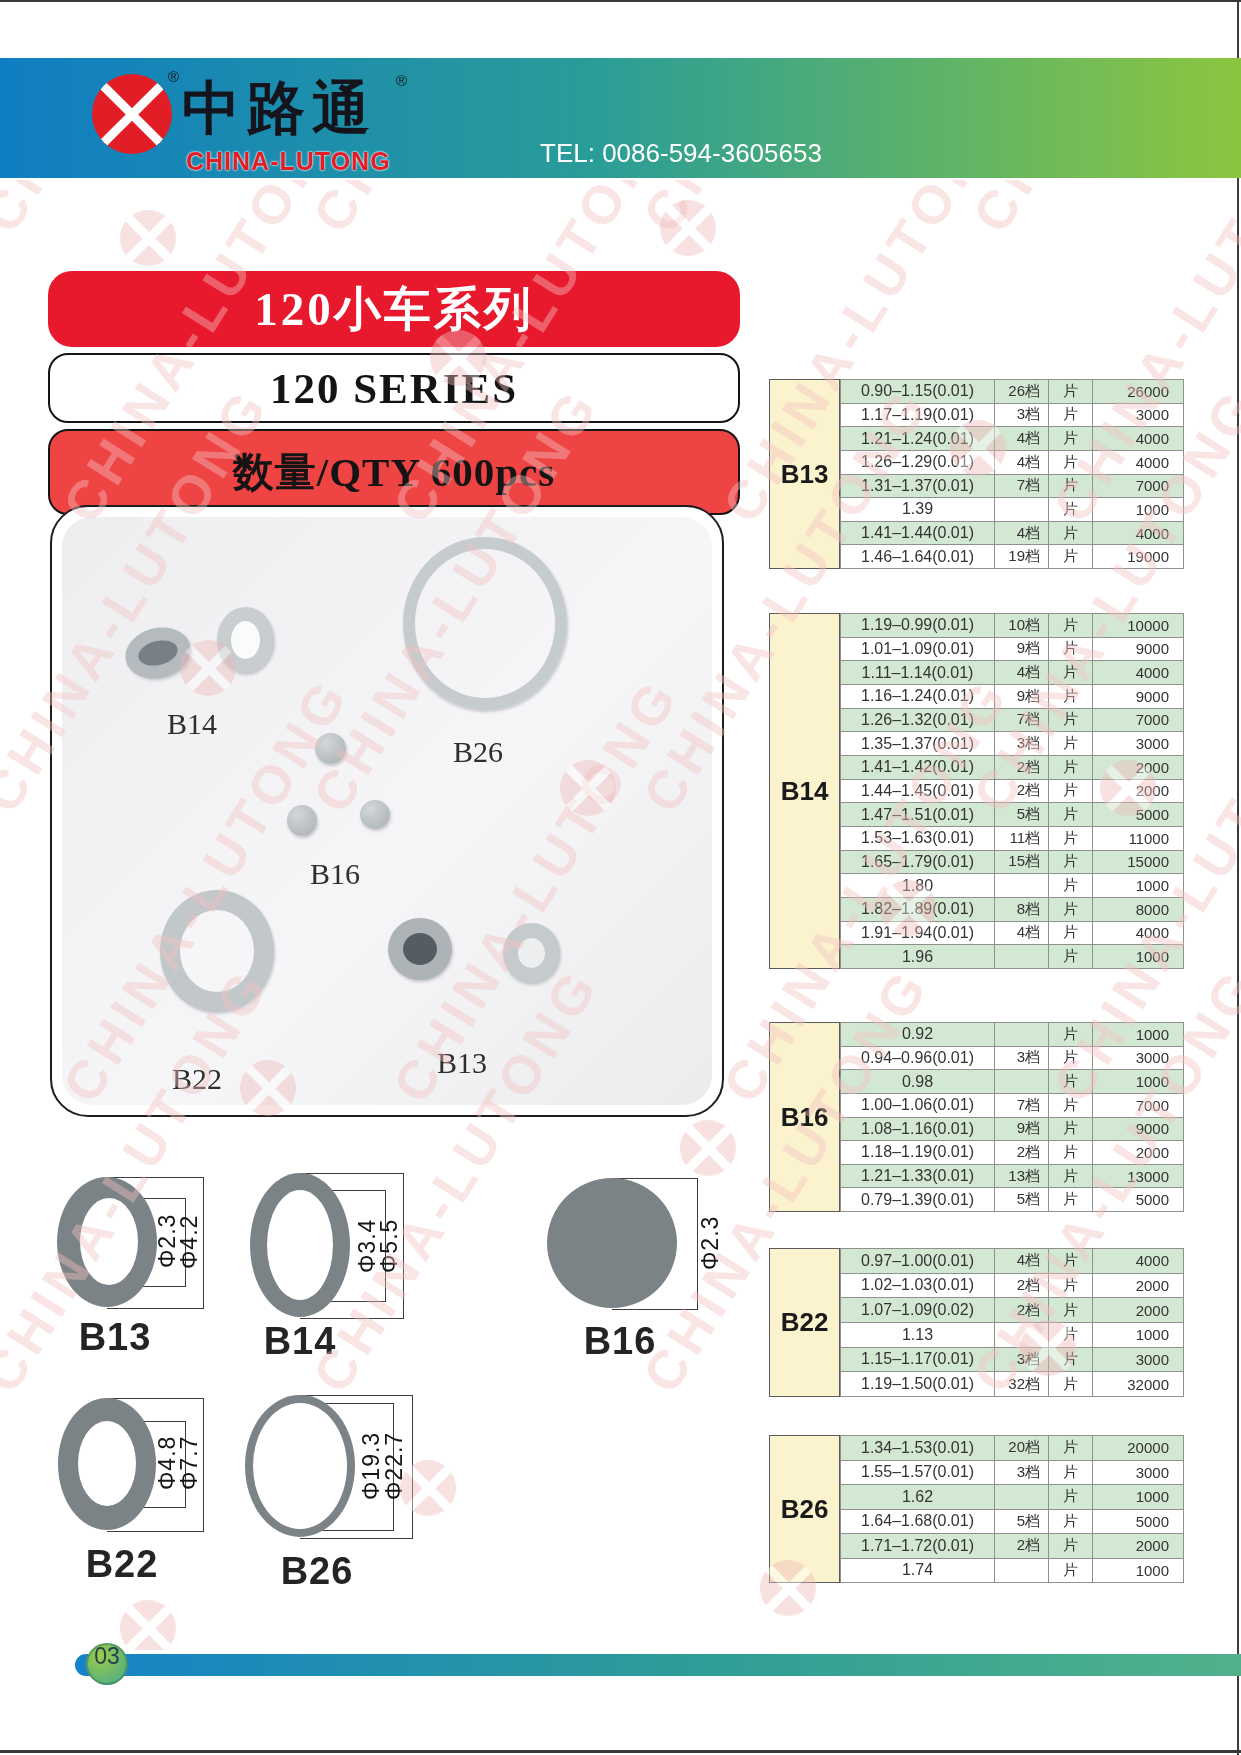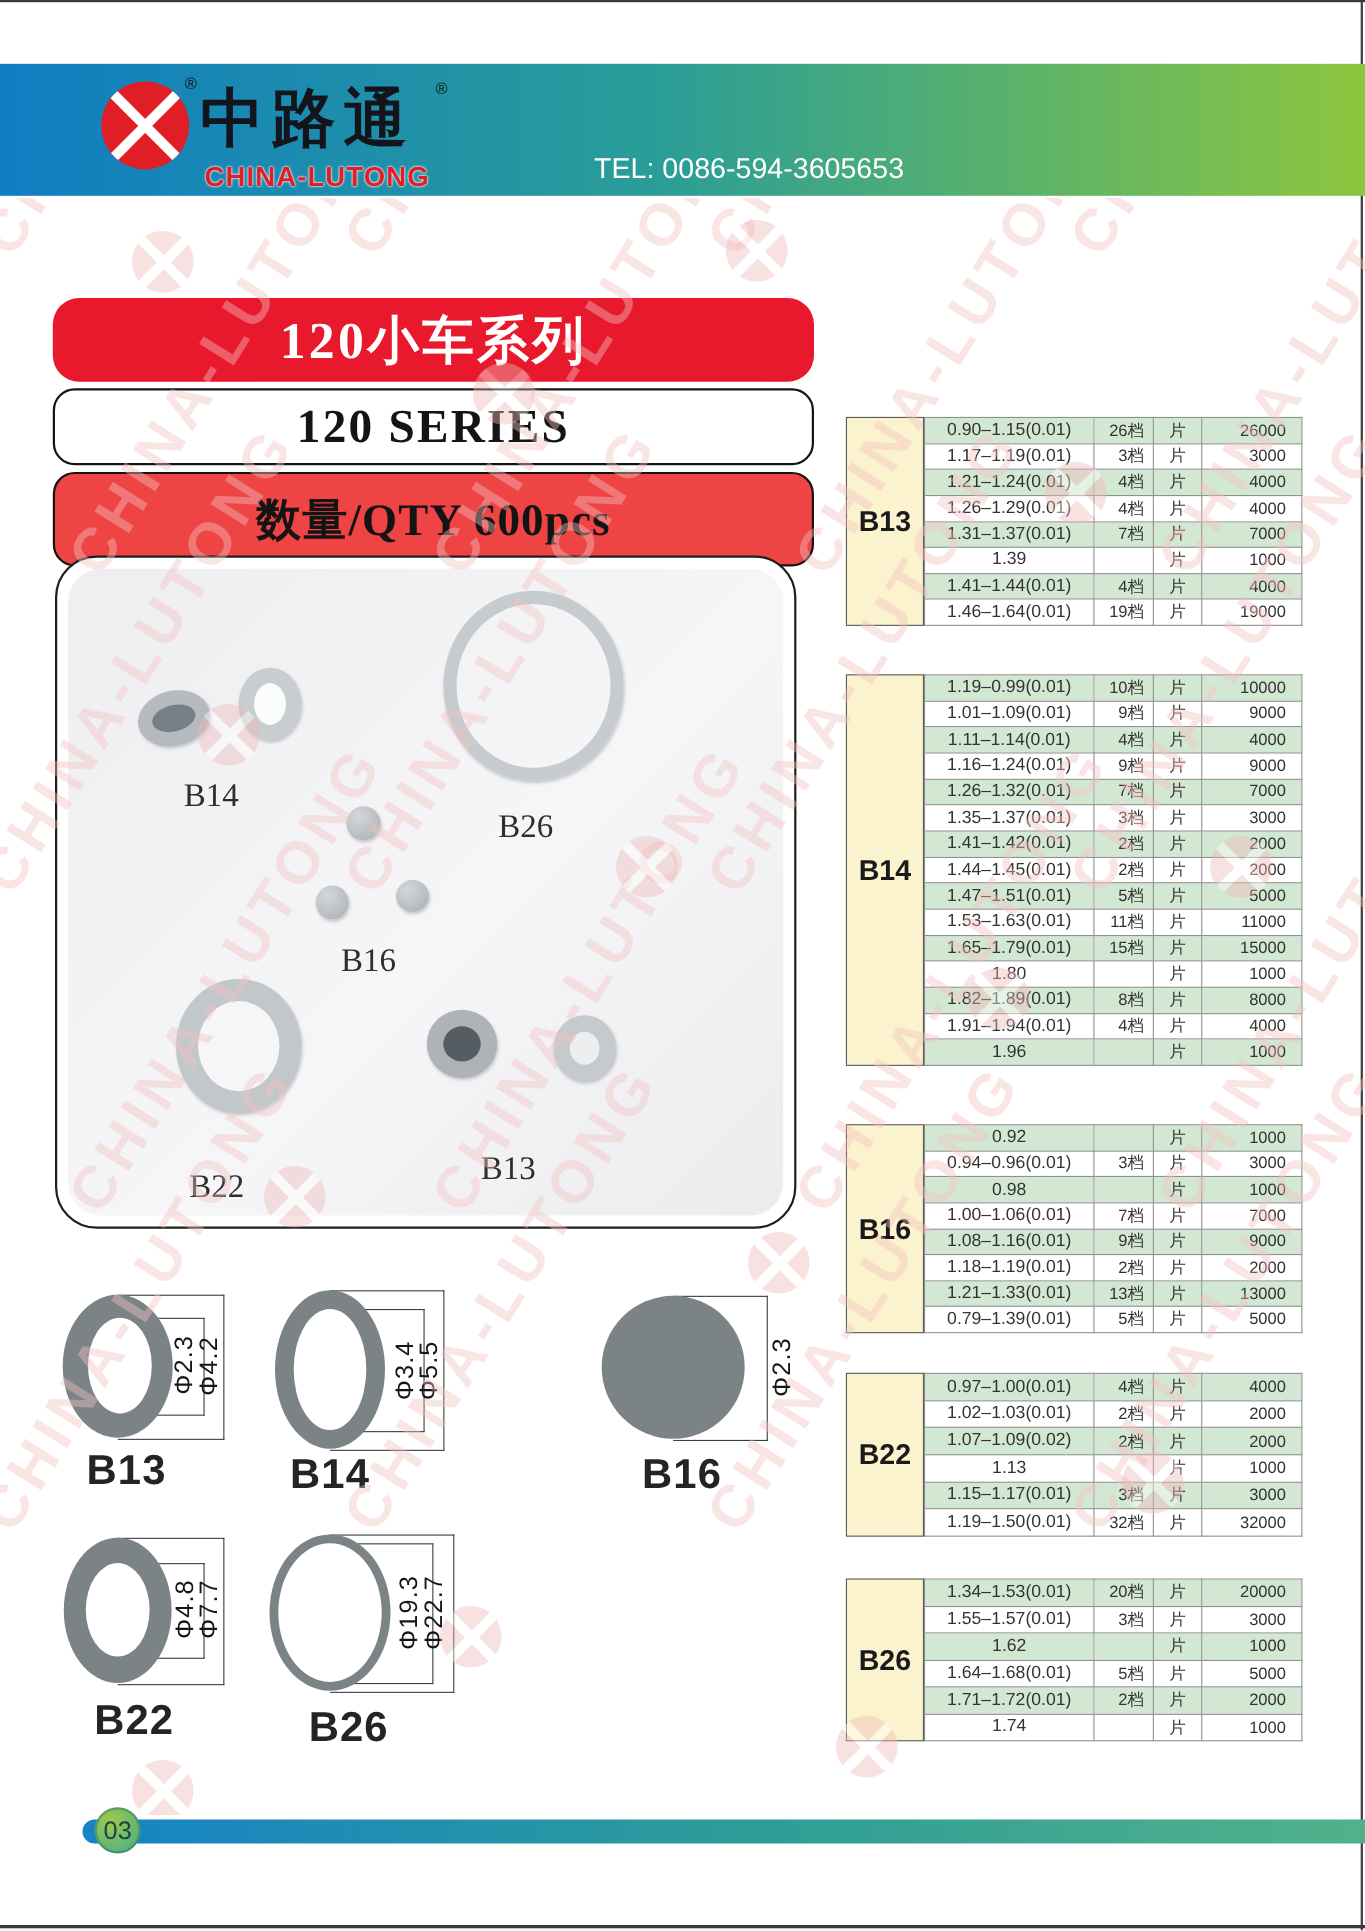--- a/index.html
+++ b/index.html
@@ -71,21 +71,21 @@
   .tbl td.c0{text-align:center;font-size:16px;}
   .tbl td.c1{text-align:right;padding-right:8px;}
   .tbl td.c2{text-align:center;}
   .tbl td.c3{text-align:right;padding-right:14px;}
 
   
   .footer-bar{left:75px;top:1654px;width:1166px;height:22px;border-radius:11px 0 0 11px;
     background:linear-gradient(90deg,#1583c6 0%,#2f9e96 55%,#52b18b 100%);}
   .footer-circle{left:86px;top:1643px;width:42px;height:42px;border-radius:50%;
     background:radial-gradient(circle at 35% 30%,#9ecb4a,#3fa98f);
-    box-shadow:inset 0 0 0 2px rgba(30,90,80,.35);display:flex;align-items:center;
+    box-shadow:inset 0 0 0 2px rgba(30,90,80,.35);display:flex;
     justify-content:center;font-size:23px;color:#20404a;}
 
   
   #watermark{position:absolute;left:0;top:180px;width:1241px;height:1470px;
     overflow:hidden;pointer-events:none;z-index:10;}
   .wm-text{position:absolute;font-size:54px;font-weight:bold;letter-spacing:6px;
     color:rgba(242,193,193,0.42);transform:rotate(-58deg);transform-origin:left top;
     white-space:nowrap;}
   .clover{position:absolute;width:56px;height:56px;border-radius:50%;
     background:#efb9b9;opacity:.42;overflow:hidden;}

